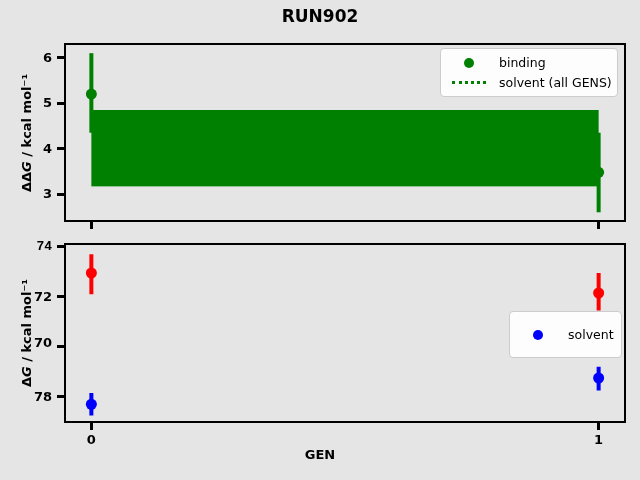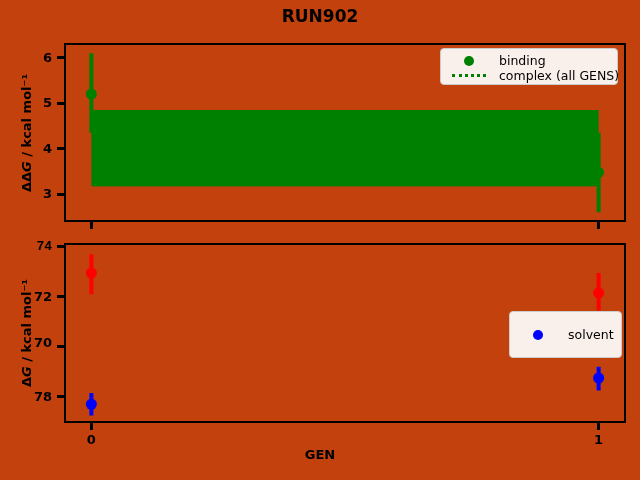--- a/index.html
+++ b/index.html
@@ -1,17 +1,17 @@
 <!DOCTYPE html>
 <html><head>
 <meta charset="utf-8">
 <style>
   html,body{margin:0;padding:0;background:#ffffff;}
   #fig{
-    position:relative;width:640px;height:480px;background:#c2410c;
+    position:relative;width:640px;height:480px;background:#e5e5e5;
     font-family:"DejaVu Sans","Liberation Sans",sans-serif;overflow:hidden;
   }
   .fig-title{
     position:absolute;left:0;right:0;top:6px;text-align:center;
     font-size:17px;font-weight:bold;color:#000;
   }
   .xlabel{
     position:absolute;left:0;right:0;top:447px;text-align:center;
     font-size:13px;font-weight:bold;color:#000;
   }
@@ -67,32 +67,32 @@
     <div class="tickmark" style="left: 89.8636px; top: 222px; width: 3px; height: 7px;"></div>
     <div class="tickmark" style="left: 597.136px; top: 222px; width: 3px; height: 7px;"></div>
     <div class="ylabel" style="left: 26px; top: 132.5px;"><span>ΔΔ</span><i>G</i><span> / kcal mol⁻¹</span></div>
     <svg class="plot-svg" width="558" height="175" style="left: 66px; top: 45px;">
       <rect x="25.363636363636363" width="507.27272727272725" y="65.00000000000003" height="76.36363636363635" fill="#008000"></rect>
       <line x1="25.363636363636363" x2="25.363636363636363" y1="8.181818181818208" y2="87.72727272727276" stroke="#008000" stroke-width="4"></line>
       <circle cx="25.363636363636363" cy="49.0909090909091" r="5.5" fill="#008000"></circle>
       <line x1="532.6363636363636" x2="532.6363636363636" y1="87.72727272727276" y2="167.27272727272728" stroke="#008000" stroke-width="4"></line>
       <circle cx="532.6363636363636" cy="127.27272727272728" r="5.5" fill="#008000"></circle>
     </svg>
-    <div class="legend" style="left: 440px; top: 48px; width: 178px; height: 37px;">
+    <div class="legend" style="left: 440px; top: 48px; width: 178px; height: 49px;">
       <div class="legend-row">
         <span class="legend-glyph">
           <span class="legend-dot" style="background: rgb(0, 128, 0);"></span>
         </span>
         <span class="legend-label">binding</span>
       </div>
       <div class="legend-row">
         <span class="legend-glyph">
           <span class="legend-dotline" style="border-top-color: rgb(0, 128, 0);"></span>
         </span>
-        <span class="legend-label">complex (all GENS)</span>
+        <span class="legend-label">solvent (all GENS)</span>
       </div>
     </div>
     <div class="axes" style="left: 64px; top: 243px; width: 562px; height: 180px;"></div>
     <div class="tickmark" style="left: 57px; top: 395.25px; width: 7px; height: 3px;"></div>
     <div class="ytick-label" style="left: 10px; top: 388.75px;">78</div>
     <div class="tickmark" style="left: 57px; top: 345.25px; width: 7px; height: 3px;"></div>
     <div class="ytick-label" style="left: 10px; top: 335px;">70</div>
     <div class="tickmark" style="left: 57px; top: 295.25px; width: 7px; height: 3px;"></div>
     <div class="ytick-label" style="left: 10px; top: 288.75px;">72</div>
     <div class="tickmark" style="left: 57px; top: 245.25px; width: 7px; height: 3px;"></div>

